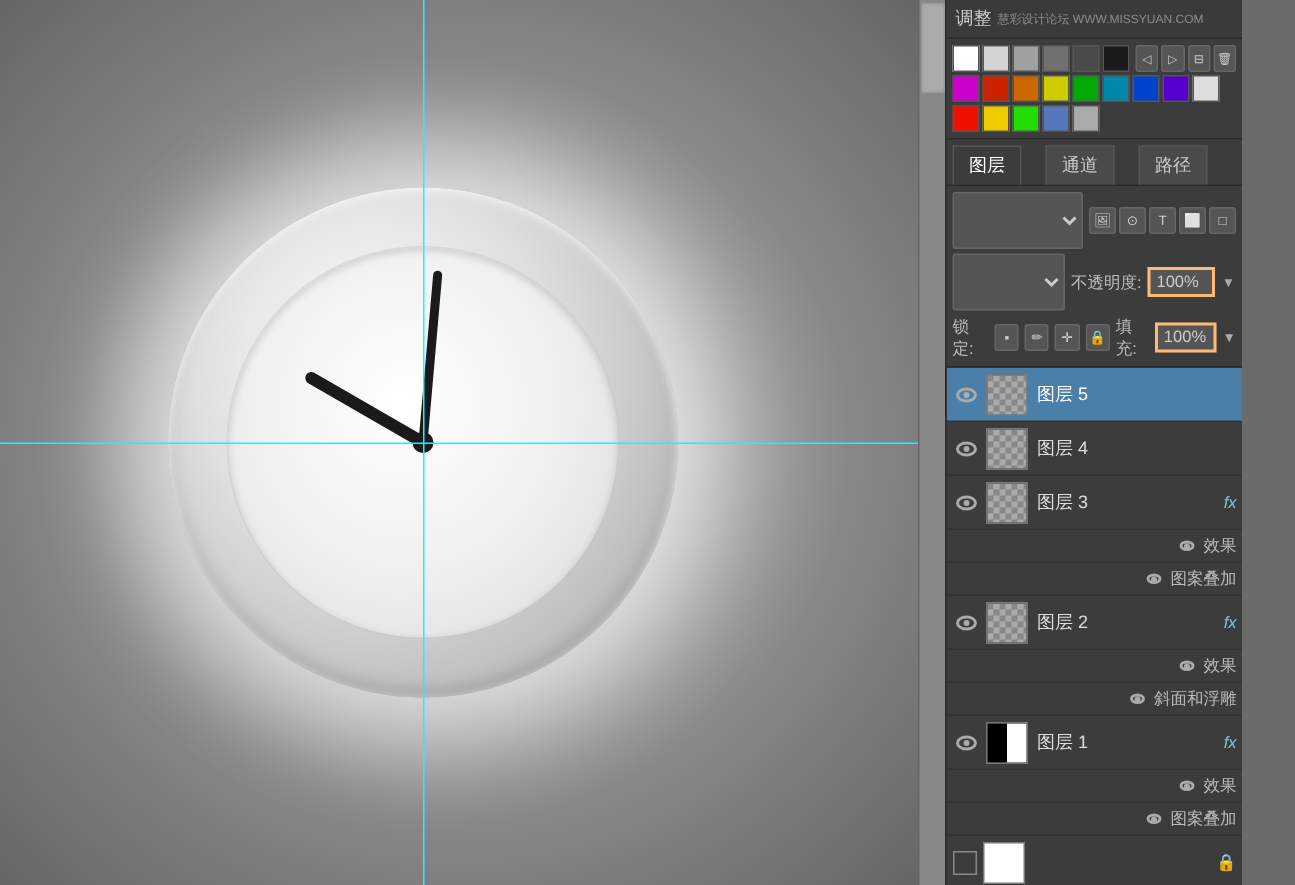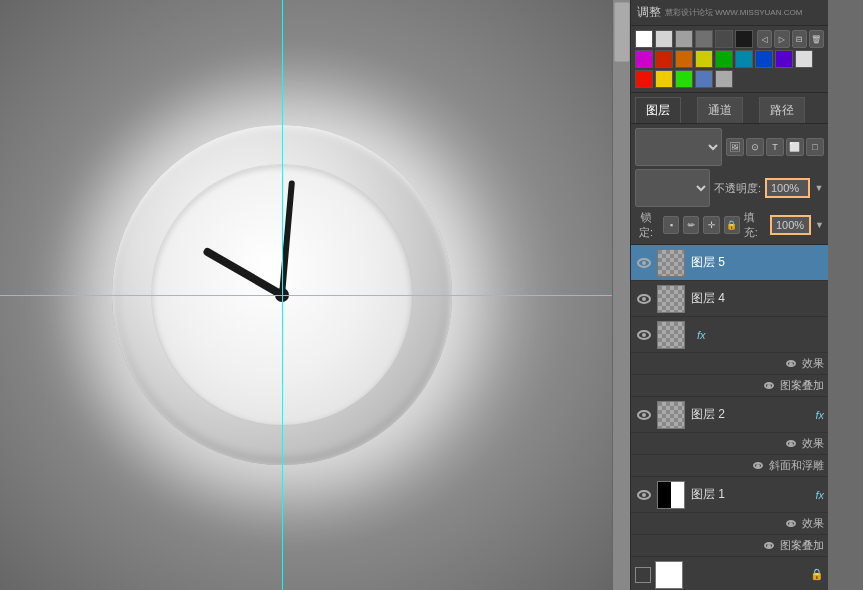--- a/index.html
+++ b/index.html
@@ -269,21 +269,20 @@
       padding: 1px 4px;
       height: 20px;
       width: 45px;
       text-align: right;
     }
 
     .lock-label {
       color: #bbb;
       font-size: 11px;
       margin-right: 2px;
-      text-align: center;
     }
 
     .lock-icon-btn {
       width: 18px;
       height: 18px;
       background: #555;
       border: 1px solid #666;
       border-radius: 2px;
       cursor: pointer;
       display: flex;
@@ -557,20 +556,21 @@
       </div>
       <div class="layer-thumb"></div>
       <span class="layer-name">图层 4</span>
     </div>
 
     <div class="layer-item">
       <div class="layer-visibility">
         <div class="eye-icon"></div>
       </div>
       <div class="layer-thumb"></div>
+      <span class="layer-name">图层 3</span>
       <span class="layer-fx">fx</span>
     </div>
 
     <div class="layer-sub-item">
       <div class="sub-eye">
         <div class="eye-icon" style="width:10px;height:7px;"></div>
       </div>
       <span class="sub-label">效果</span>
     </div>
     <div class="layer-sub-item">

